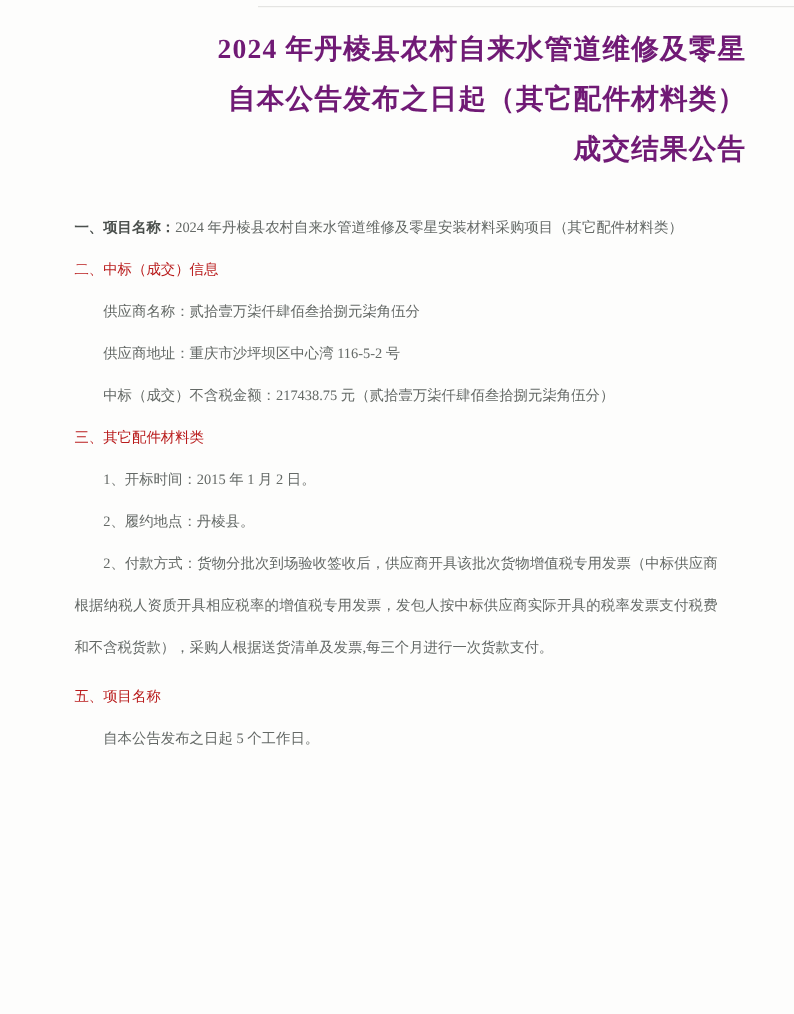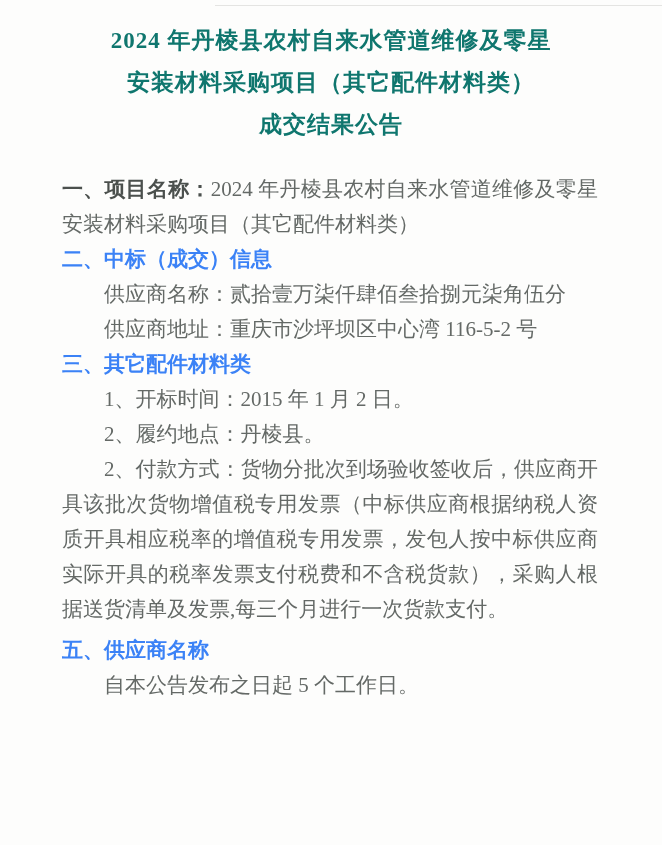--- a/index.html
+++ b/index.html
@@ -15,69 +15,70 @@
   .scan-line {
     position: absolute;
     top: 5px;
     left: 215px;
     right: 0;
     height: 1px;
     background: #e4e4e2;
   }
   .title {
     margin: 20px 40px 0 40px;
-    text-align: center;
+    text-align: right;
     font-size: 23px;
     line-height: 42px;
     font-weight: bold;
-    color: #0f766e;
+    color: #701a75;
     letter-spacing: 1px;
   }
   .tline { display: block; }
   .content {
     margin: 26px 62px 0 62px;
     width: 536px;
-    font-size: 21px;
+    font-size: 12px;
     line-height: 35px;
     color: #646966;
     text-align: justify;
   }
   .para { margin: 0; }
   .indent { text-indent: 2em; }
   .heading {
-    font-weight: bold;
-    color: #3b82f6;
+    font-weight: normal;
+    color: #b91c1c;
   }
   .lbl {
     font-weight: bold;
     color: #4b504d;
   }
   .gap-top { margin-top: 6px; }
 </style>
 </head>
 <body>
 
 <div class="page">
   <div class="scan-line"></div>
 
   <h1 class="title">
     <span class="tline">2024 年丹棱县农村自来水管道维修及零星</span>
-    <span class="tline">安装材料采购项目（其它配件材料类）</span>
+    <span class="tline">自本公告发布之日起（其它配件材料类）</span>
     <span class="tline">成交结果公告</span>
   </h1>
 
   <div class="content">
     <p class="para"><b class="lbl">一、项目名称：</b><span>2024 年丹棱县农村自来水管道维修及零星安装材料采购项目（其它配件材料类）</span></p>
 
     <p class="para heading">二、中标（成交）信息</p>
     <p class="para indent">供应商名称：贰拾壹万柒仟肆佰叁拾捌元柒角伍分</p>
     <p class="para indent">供应商地址：重庆市沙坪坝区中心湾 116-5-2 号</p>
+    <p class="para indent">中标（成交）不含税金额：217438.75 元（贰拾壹万柒仟肆佰叁拾捌元柒角伍分）</p>
 
     <p class="para heading">三、其它配件材料类</p>
     <p class="para indent">1、开标时间：2015 年 1 月 2 日。</p>
     <p class="para indent">2、履约地点：丹棱县。</p>
     <p class="para indent">2、付款方式：货物分批次到场验收签收后，供应商开具该批次货物增值税专用发票（中标供应商根据纳税人资质开具相应税率的增值税专用发票，发包人按中标供应商实际开具的税率发票支付税费和不含税货款），采购人根据送货清单及发票,每三个月进行一次货款支付。</p>
 
 
-    <p class="para heading gap-top">五、供应商名称</p>
+    <p class="para heading gap-top">五、项目名称</p>
     <p class="para indent">自本公告发布之日起 5 个工作日。</p>
   </div>
 </div>
 
 </body></html>

